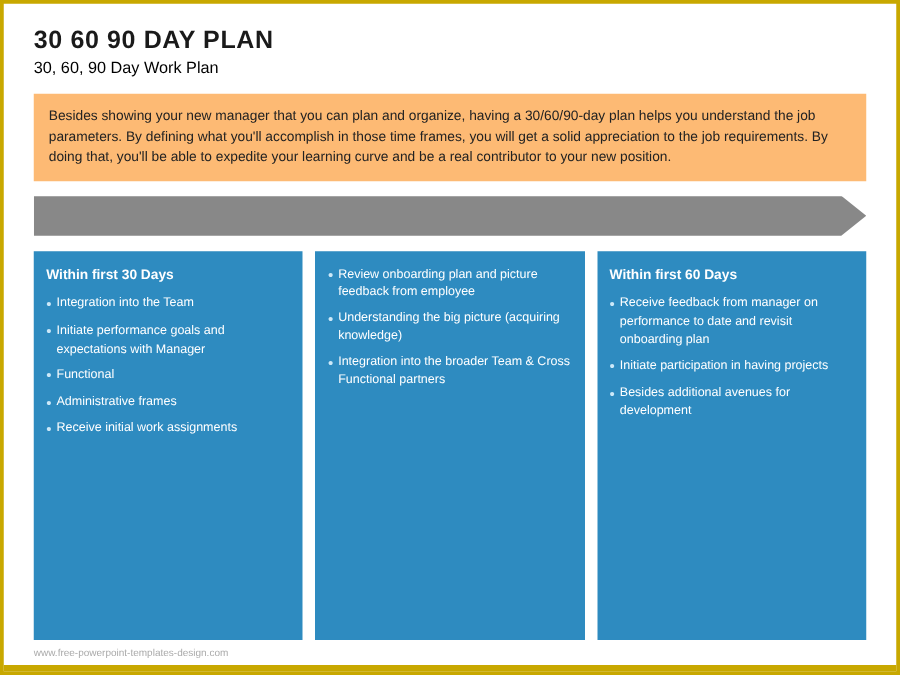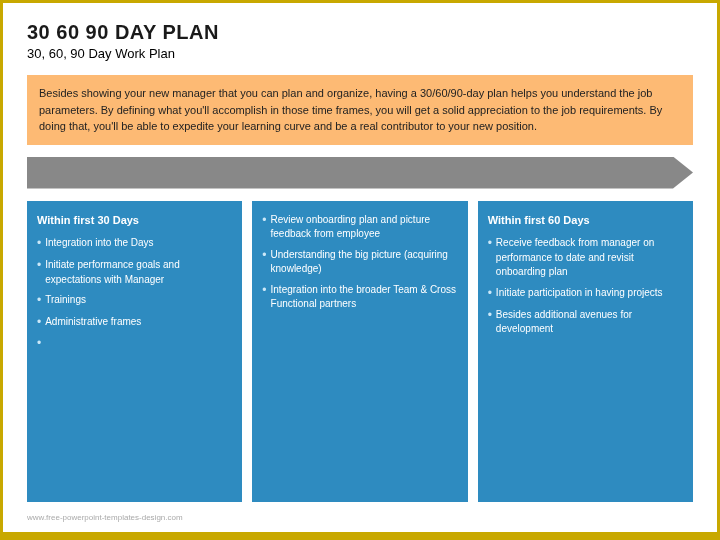--- a/index.html
+++ b/index.html
@@ -84,21 +84,21 @@
       color: #cce8f8;
       margin-right: 4px;
       font-size: 12px;
       line-height: 1.3;
       flex-shrink: 0;
     }
     .item-text {
       color: #fff;
     }
     .footer {
-      height: 30px;
+      height: 20px;
       display: flex;
       align-items: center;
       padding: 2px 24px;
     }
     .footer-text {
       font-size: 8px;
       color: #aaa;
     }
     .bottom-border {
       height: 5px;
@@ -116,36 +116,37 @@
   </div>
   <div class="description">Besides showing your new manager that you can plan and organize, having a 30/60/90-day plan helps you understand the job parameters. By defining what you'll accomplish in those time frames, you will get a solid appreciation to the job requirements. By doing that, you'll be able to expedite your learning curve and be a real contributor to your new position.</div>
   <div class="arrow-container">
     <div class="arrow-bar"></div>
   </div>
   <div class="columns" id="columns-container">
   <div class="column">
         <div class="col-header">Within first 30 Days</div>
         <div class="col-item">
           <span class="bullet">•</span>
-          <span class="item-text">Integration into the Days</span>
+          <span class="item-text">Integration into the Team</span>
         </div>
         <div class="col-item">
           <span class="bullet">•</span>
           <span class="item-text">Initiate performance goals and expectations with Manager</span>
         </div>
         <div class="col-item">
           <span class="bullet">•</span>
-          <span class="item-text">Trainings</span>
+          <span class="item-text">Functional</span>
         </div>
         <div class="col-item">
           <span class="bullet">•</span>
           <span class="item-text">Administrative frames</span>
         </div>
         <div class="col-item">
           <span class="bullet">•</span>
+          <span class="item-text">Receive initial work assignments</span>
         </div>
       </div>
       <div class="column">
         <div class="col-item">
           <span class="bullet">•</span>
           <span class="item-text">Review onboarding plan and picture feedback from employee</span>
         </div>
         <div class="col-item">
           <span class="bullet">•</span>
           <span class="item-text">Understanding the big picture (acquiring knowledge)</span>

